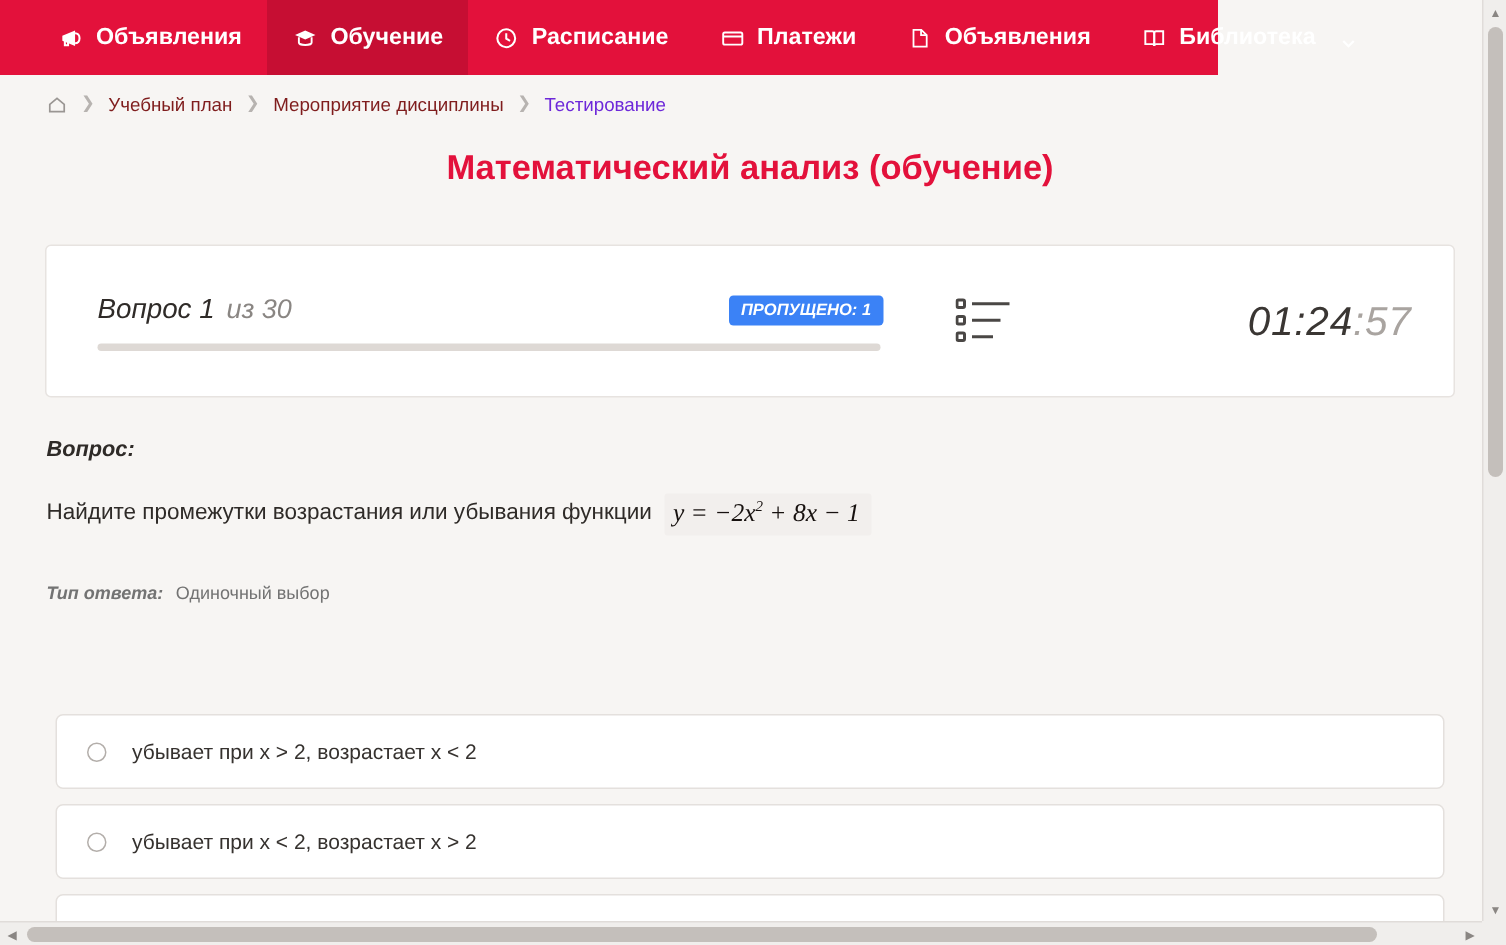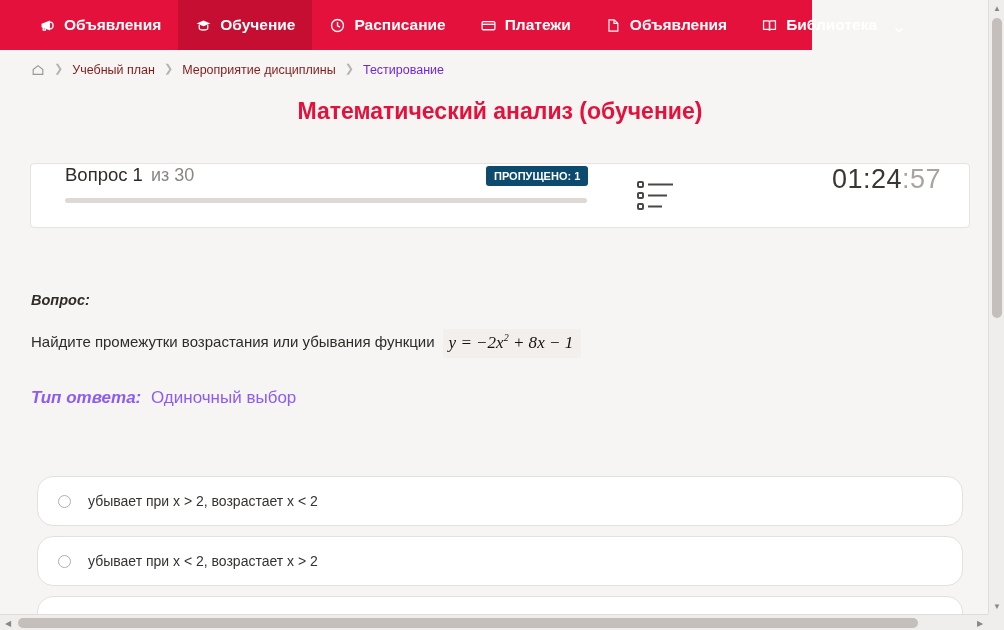--- a/index.html
+++ b/index.html
@@ -93,25 +93,27 @@
     text-align: center;
     font-size: 23px;
     font-weight: bold;
     color: #e3113b;
   }
 
   
   .status-card {
     position: absolute;
     top: 163px; left: 30px;
-    width: 940px; height: 65px;
+    width: 940px; height: 102px;
     background: #ffffff;
     border: 1px solid #e7e3e0;
     border-radius: 4px;
     display: flex;
+    align-items: center;
+    font-style: italic;
   }
   .qnum-block {
     width: 560px;
     padding-left: 34px;
     position: relative;
   }
   .qnum-line {
     display: flex;
     align-items: baseline;
     gap: 8px;
@@ -133,21 +135,21 @@
   }
   .progress-fill {
     height: 100%;
     width: 0%;
     background: #e3113b;
   }
   .skip-badge {
     position: absolute;
     left: 455px;
     top: 2px;
-    background: #0c4a6e;
+    background: #3b82f6;
     color: #ffffff;
     font-size: 11px;
     font-weight: bold;
     padding: 4px 8px;
     border-radius: 3px;
     white-space: nowrap;
   }
   .list-ico {
     width: 130px;
     display: flex;
@@ -196,42 +198,42 @@
     transform: translateY(2px);
     white-space: nowrap;
   }
   .formula sup {
     font-size: 10px;
     font-style: italic;
   }
   .ans-type {
     position: absolute;
     top: 388px; left: 31px;
-    font-size: 17px;
-    color: #8b5cf6;
+    font-size: 12px;
+    color: #737373;
   }
   .ans-type b {
     font-style: italic;
   }
   .ans-type span.val {
     margin-left: 5px;
   }
 
   
   .options {
     position: absolute;
     top: 476px; left: 37px;
     width: 926px;
   }
   .option {
     width: 926px;
     height: 50px;
     background: #ffffff;
     border: 1px solid #e4e0dd;
-    border-radius: 16px;
+    border-radius: 5px;
     margin-bottom: 10px;
     display: flex;
     align-items: center;
     padding-left: 20px;
     cursor: pointer;
   }
   .radio {
     width: 13px; height: 13px;
     border: 1px solid #b3aeaa;
     border-radius: 50%;

